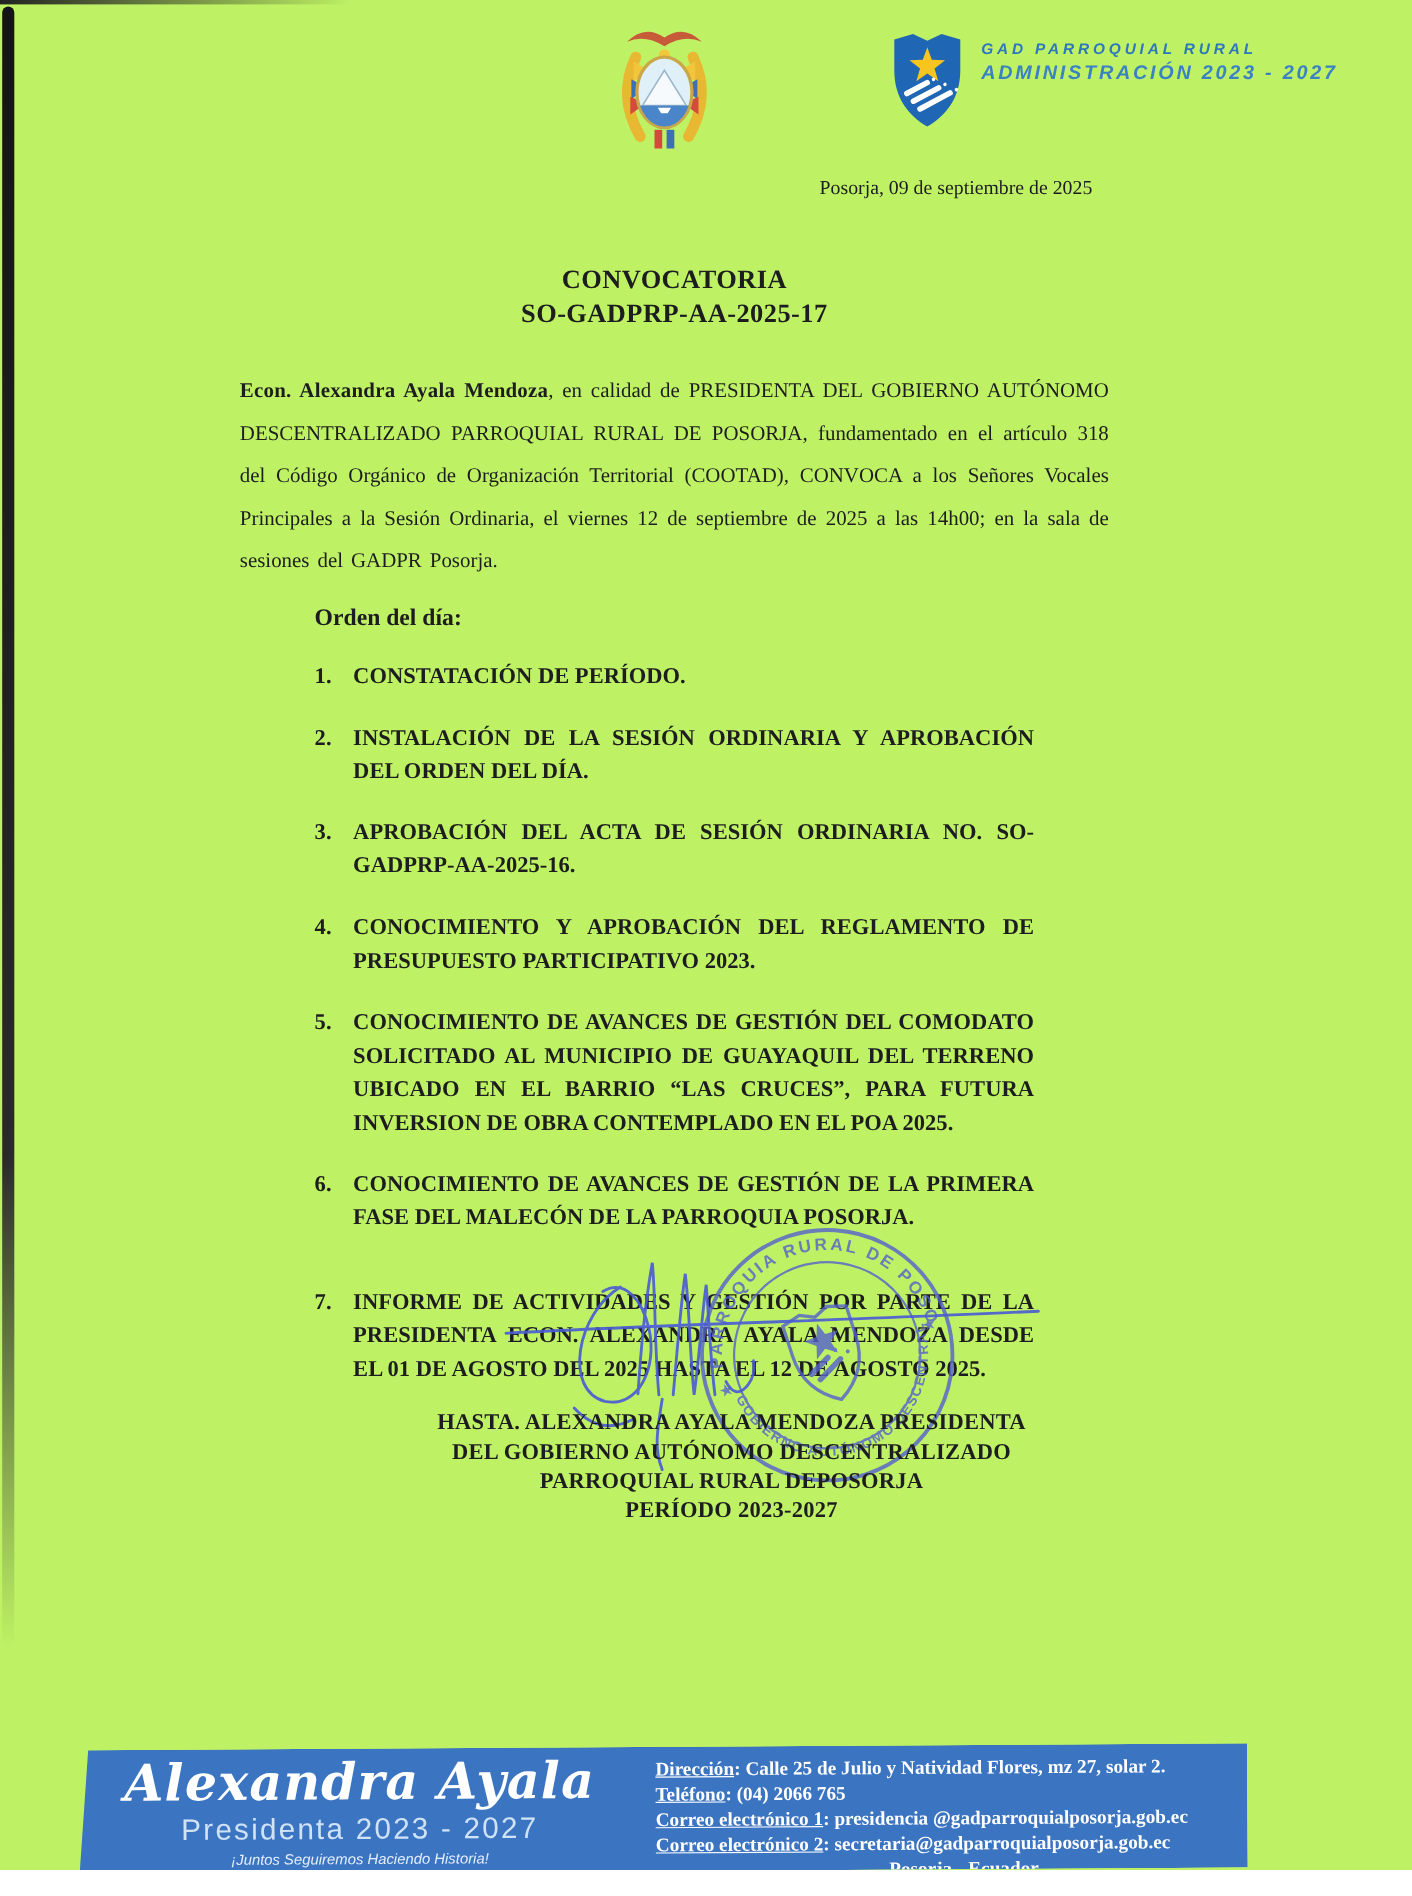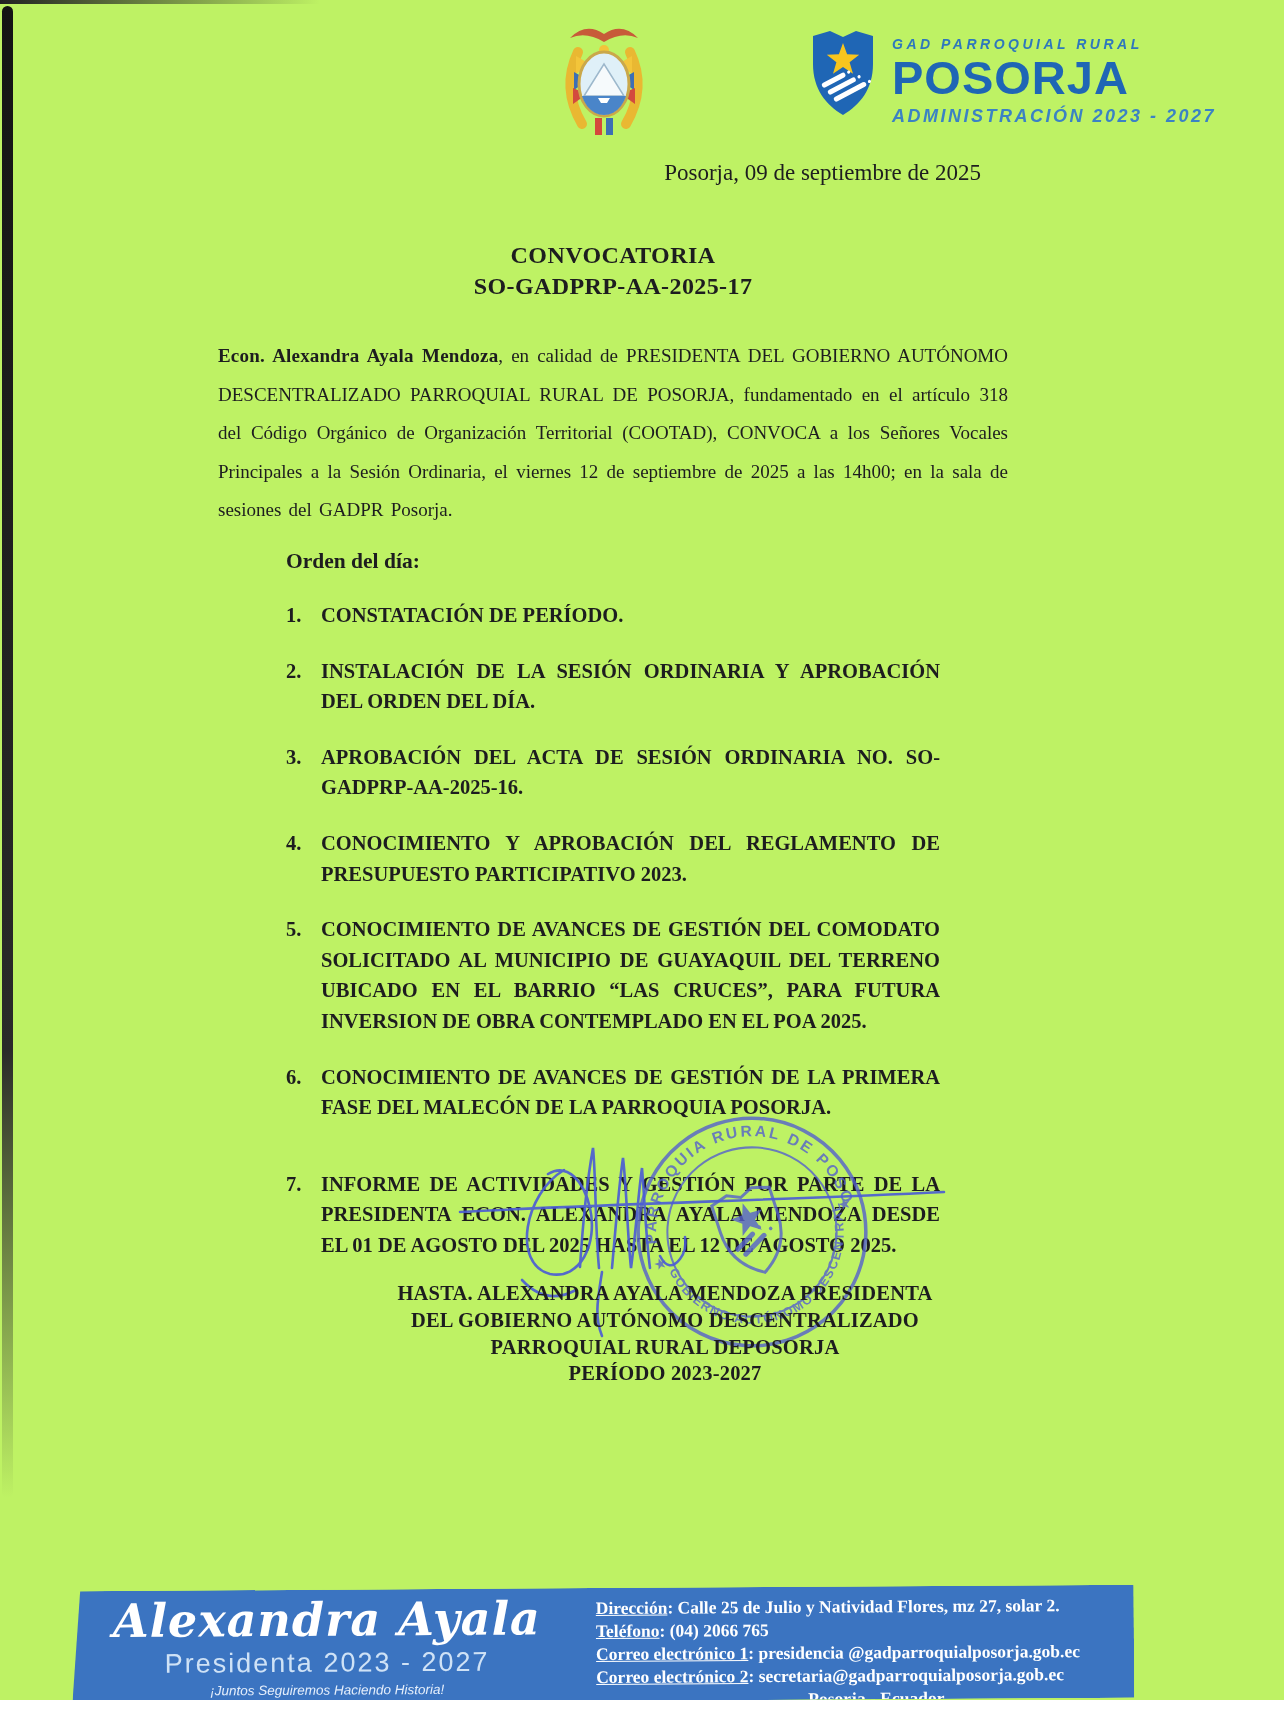--- a/index.html
+++ b/index.html
@@ -17,21 +17,21 @@
 
   
   .coat { position:absolute; left:552px; top:22px; width:104px; height:120px; }
   .logo-wrap { position:absolute; left:806px; top:28px; display:flex; align-items:flex-start; }
   .logo-shield { width:74px; height:90px; }
   .logo-text { margin-left:12px; font-family:"Liberation Sans", sans-serif; }
   .logo-small { color:#2e77bd; font-size:14px; font-weight:bold; font-style:italic; letter-spacing:3.5px; margin-top:8px; white-space:nowrap; }
   .logo-big { color:#1f66b5; font-size:47px; font-weight:bold; letter-spacing:1px; line-height:48px; margin-top:2px; }
   .logo-admin { color:#3b82c4; font-size:18px; font-weight:bold; font-style:italic; letter-spacing:2.5px; margin-top:4px; white-space:nowrap; }
 
-  .date-line { position:absolute; top:160px; left:476px; width:505px; text-align:right; font-size:23px; }
+  .date-line { position:absolute; top:160px; left:488px; width:505px; text-align:right; font-size:18px; }
 
   .title-block { position:absolute; left:218px; top:240px; width:790px; text-align:center; font-weight:bold; font-size:24px; line-height:31px; letter-spacing:.4px; }
 
   .intro { position:absolute; left:218px; top:318px; width:790px; font-size:19px; line-height:38.6px; text-align:justify; word-spacing:2.5px; }
   .intro b { letter-spacing:.2px; }
 
   .agenda-heading { position:absolute; left:286px; top:549px; font-size:21.5px; font-weight:bold; }
 
   .agenda { position:absolute; left:286px; top:600px; width:654px; list-style:none; margin:0; padding:0; }
   .agenda li { position:relative; padding-left:35px; margin-bottom:25px; font-size:20.5px; line-height:30.6px; font-weight:bold; }
@@ -95,21 +95,20 @@
         <rect x="0" y="0" width="26" height="5" rx="2.5"></rect>
         <rect x="2" y="9" width="31" height="5" rx="2.5"></rect>
         <rect x="4" y="18" width="36" height="5" rx="2.5"></rect>
         <circle cx="30" cy="2.5" r="1.6"></circle>
           <circle cx="37" cy="11.5" r="1.6"></circle>
           <circle cx="44" cy="20.5" r="1.6"></circle>
       </g>
     </svg>
     <div class="logo-text">
       <div class="logo-small">GAD PARROQUIAL RURAL</div>
-      <div class="logo-big">POSORJA</div>
       <div class="logo-admin">ADMINISTRACIÓN 2023 - 2027</div>
     </div>
   </div>
 
   <div class="date-line">Posorja, 09 de septiembre de 2025</div>
 
   <div class="title-block">
     <div>CONVOCATORIA</div>
     <div>SO-GADPRP-AA-2025-17</div>
   </div>

